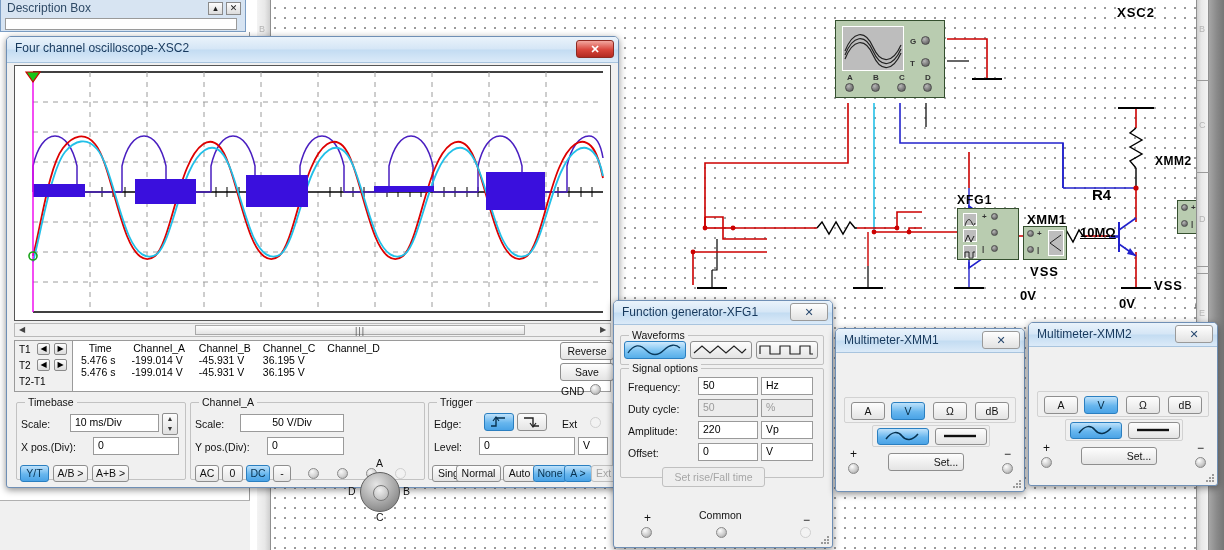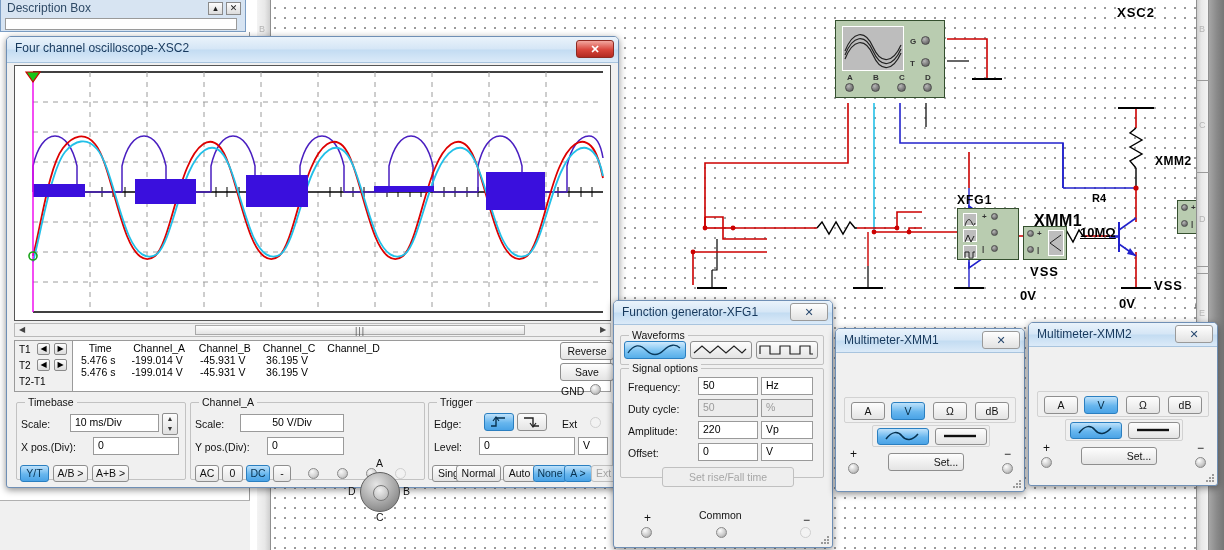--- a/index.html
+++ b/index.html
@@ -140,21 +140,21 @@
     background:#f0f0f0; border-right:1px solid #9a9a9a;
   }
   .cursor-row { position:absolute; font-size:10px; color:#000; }
   .arrowbtn {
     position:absolute; width:13px; height:12px; background:linear-gradient(#fdfdfd,#dcdcdc);
     border:1px solid #8a8a8a; border-radius:2px; font-size:8px; line-height:10px; text-align:center;
   }
   #readout-table { position:absolute; left:60px; top:0; width:470px; height:50px; }
   #readout-table table { border-collapse:collapse; font-size:10.5px; }
   #readout-table th { font-weight:normal; text-align:center; padding:1px 6px 0 6px; }
-  #readout-table td { text-align:center; padding:0 10px 0 6px;margin-top:8px; }
+  #readout-table td { text-align:left; padding:0 10px 0 6px;margin-top:8px; }
   .smallbtn {
     position:absolute; background:linear-gradient(#fdfdfd,#e4e4e4);
     border:1px solid #8e8e8e; border-radius:3px;
     font-size:10.5px; text-align:center; color:#111;
   }
   .gnd-jack {
     position:absolute; width:11px; height:11px; border-radius:50%;
     background:radial-gradient(circle at 35% 30%,#fdfdfd,#c8c8c8 60%,#909090);
     border:1px solid #8a8a8a;
   }
@@ -413,36 +413,36 @@
     <div class="instr-screen" style="left:24px;top:3px;width:16px;height:26px;">
       <svg width="14" height="24">
           <path d="M1,12 L12,4 M1,12 L12,20" stroke="#222" stroke-width="1" fill="none"></path>
         </svg>
     </div>
     <span class="term-lbl" style="left:13px; top:2px;">+</span>
     <span class="term-lbl" style="left:13px; top:18px;">|</span>
     <div class="term" style="left:3px; top:3px; width:7px; height:7px;"></div>
     <div class="term" style="left:3px; top:19px; width:7px; height:7px;"></div>
   </div>
-  <span class="lbl" style="left:770px; top:212px; font-size:16px; letter-spacing:0.5px;margin-left:7px;">XMM1</span>
+  <span class="lbl" style="left:770px; top:212px; font-size:13px; letter-spacing:0.5px;">XMM1</span>
 
   <div class="instr-box" style="left:920px; top:200px; width:44px; height:34px;">
     <div class="instr-screen" style="left:24px;top:3px;width:16px;height:26px;">
       <svg width="14" height="24">
           <path d="M1,12 L12,4 M1,12 L12,20" stroke="#222" stroke-width="1" fill="none"></path>
         </svg>
     </div>
     <span class="term-lbl" style="left:13px; top:2px;">+</span>
     <span class="term-lbl" style="left:13px; top:18px;">|</span>
     <div class="term" style="left:3px; top:3px; width:7px; height:7px;"></div>
     <div class="term" style="left:3px; top:19px; width:7px; height:7px;"></div>
   </div>
   <span class="lbl" style="left:898px; top:154px; font-size:12px; letter-spacing:0.5px;">XMM2</span>
 
-  <span class="lbl" style="left:835px; top:192px; font-size:11px;">R4</span>
+  <span class="lbl" style="left:835px; top:186px; font-size:15px;">R4</span>
   <span class="lbl" style="left:823px; top:225px; font-size:13px;text-decoration:underline;">10MΩ</span>
 
   <span class="lbl" style="left:955px; top:140px; font-size:13px; letter-spacing:1px;">VCC</span>
 
   <span class="lbl" style="left:963px; top:78px; font-size:13px;">0V</span>
 
   <span class="lbl" style="left:773px; top:264px; font-size:13px; letter-spacing:1px;">VSS</span>
   <span class="lbl" style="left:763px; top:288px; font-size:13px;">0V</span>
 
   <span class="lbl" style="left:897px; top:278px; font-size:13px; letter-spacing:1px;">VSS</span>
@@ -759,21 +759,21 @@
     <div class="fld gray" style="left:141px; top:68px; width:52px; height:18px;">%</div>
 
     <span class="flabel" style="left:8px; top:94px;">Amplitude:</span>
     <div class="fld" style="left:78px; top:90px; width:60px; height:18px;">220</div>
     <div class="fld" style="left:141px; top:90px; width:52px; height:18px;">Vp</div>
 
     <span class="flabel" style="left:8px; top:116px;">Offset:</span>
     <div class="fld" style="left:78px; top:112px; width:60px; height:18px;">0</div>
     <div class="fld" style="left:141px; top:112px; width:52px; height:18px;">V</div>
 
-    <div class="tbtn off-gray" style="left:42px; top:136px; width:132px; height:20px; line-height:18px;">Set rise/Fall time</div>
+    <div class="tbtn off-gray" style="left:42px; top:136px; width:103px; height:20px; line-height:18px;">Set rise/Fall time</div>
   </div>
 
   <div id="fgen-term">
     <span class="flabel" style="left:22px; top:2px; font-size:12px;">+</span>
     <span class="flabel" style="left:77px; top:0px;">Common</span>
     <span class="flabel" style="left:181px; top:4px; font-size:12px;">−</span>
     <div class="gnd-jack" style="left:19px; top:18px;"></div>
     <div class="gnd-jack" style="left:94px; top:18px;"></div>
     <div class="gnd-jack" style="left:178px; top:18px; background:#f3f3f3; border-color:#cfcfcf;"></div>
   </div>

